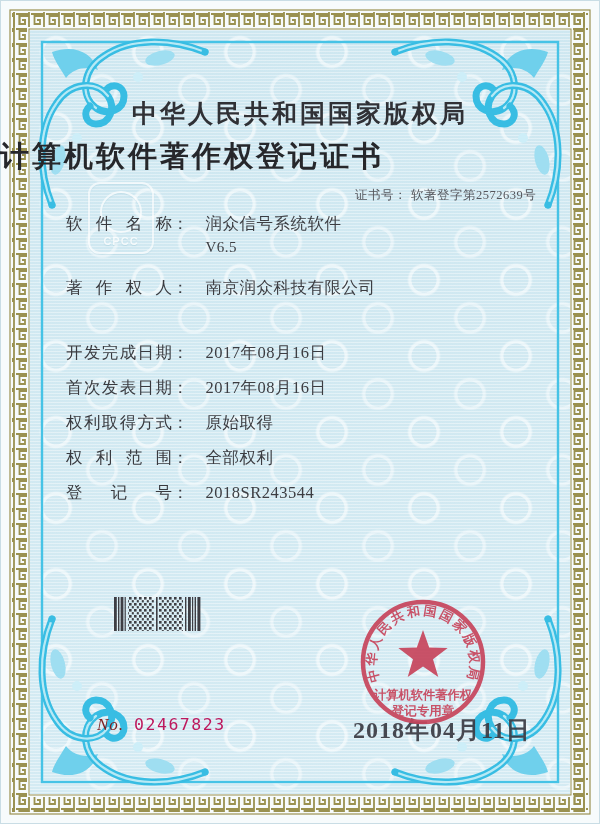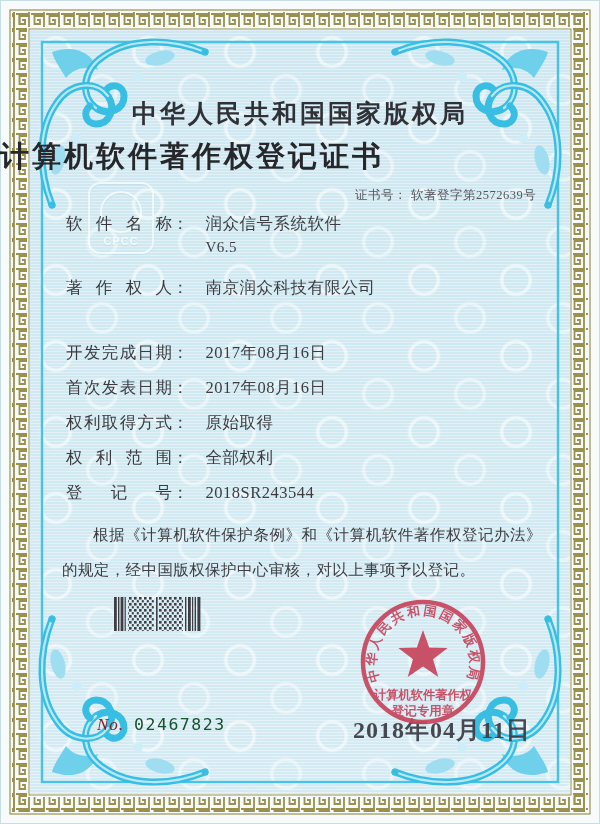--- a/index.html
+++ b/index.html
@@ -70,21 +70,21 @@
     font-size:15.5px;line-height:35px;letter-spacing:.4px;color:#3b3c41;
     text-indent:31px;text-align:justify;
   }
   
   .barcode{position:absolute;left:114px;top:597px;}
   
   .serial{position:absolute;left:97px;top:715px;white-space:nowrap;}
   .serial .prefix{font-size:17px;color:#7f1d1d;letter-spacing:1px;font-style:italic;}
   .serial .number{
     margin-left:10px;font-family:"DejaVu Sans Mono","Liberation Mono",monospace;
-    font-size:16.5px;color:#14532d;letter-spacing:1.5px;
+    font-size:16.5px;color:#be185d;letter-spacing:1.5px;
   }
   
   .seal-date{
     position:absolute;left:353px;top:714px;
     font-size:24px;font-weight:700;color:rgba(58,58,66,.92);
     letter-spacing:1px;white-space:nowrap;z-index:2;text-align:center;
   }
   .seal{position:absolute;left:348px;top:592px;z-index:3;opacity:.92;}
 </style>
 </head>
@@ -171,21 +171,20 @@
   <div class="field-row" style="top:446px">
     <span class="f-label">权利范围</span><span class="f-colon">：</span>
     <span class="f-value">全部权利</span>
   </div>
 
   <div class="field-row" style="top:481px">
     <span class="f-label">登记号</span><span class="f-colon">：</span>
     <span class="f-value">2018SR243544</span>
   </div>
 
-  <div class="statement">根据《计算机软件保护条例》和《计算机软件著作权登记办法》的规定，经中国版权保护中心审核，对以上事项予以登记。</div>
 
   <svg class="barcode" width="88" height="34" viewBox="0 0 88 34">
     <defs>
       <pattern id="bc" width="5" height="6" patternUnits="userSpaceOnUse">
         <rect width="2.6" height="2.6" fill="#3e3e44"></rect>
         <rect x="2.8" y="3.1" width="2" height="2.3" fill="#3e3e44"></rect>
       </pattern>
     </defs>
     <g fill="#3e3e44">
       <rect x="0" width="2.8" height="34"></rect>

